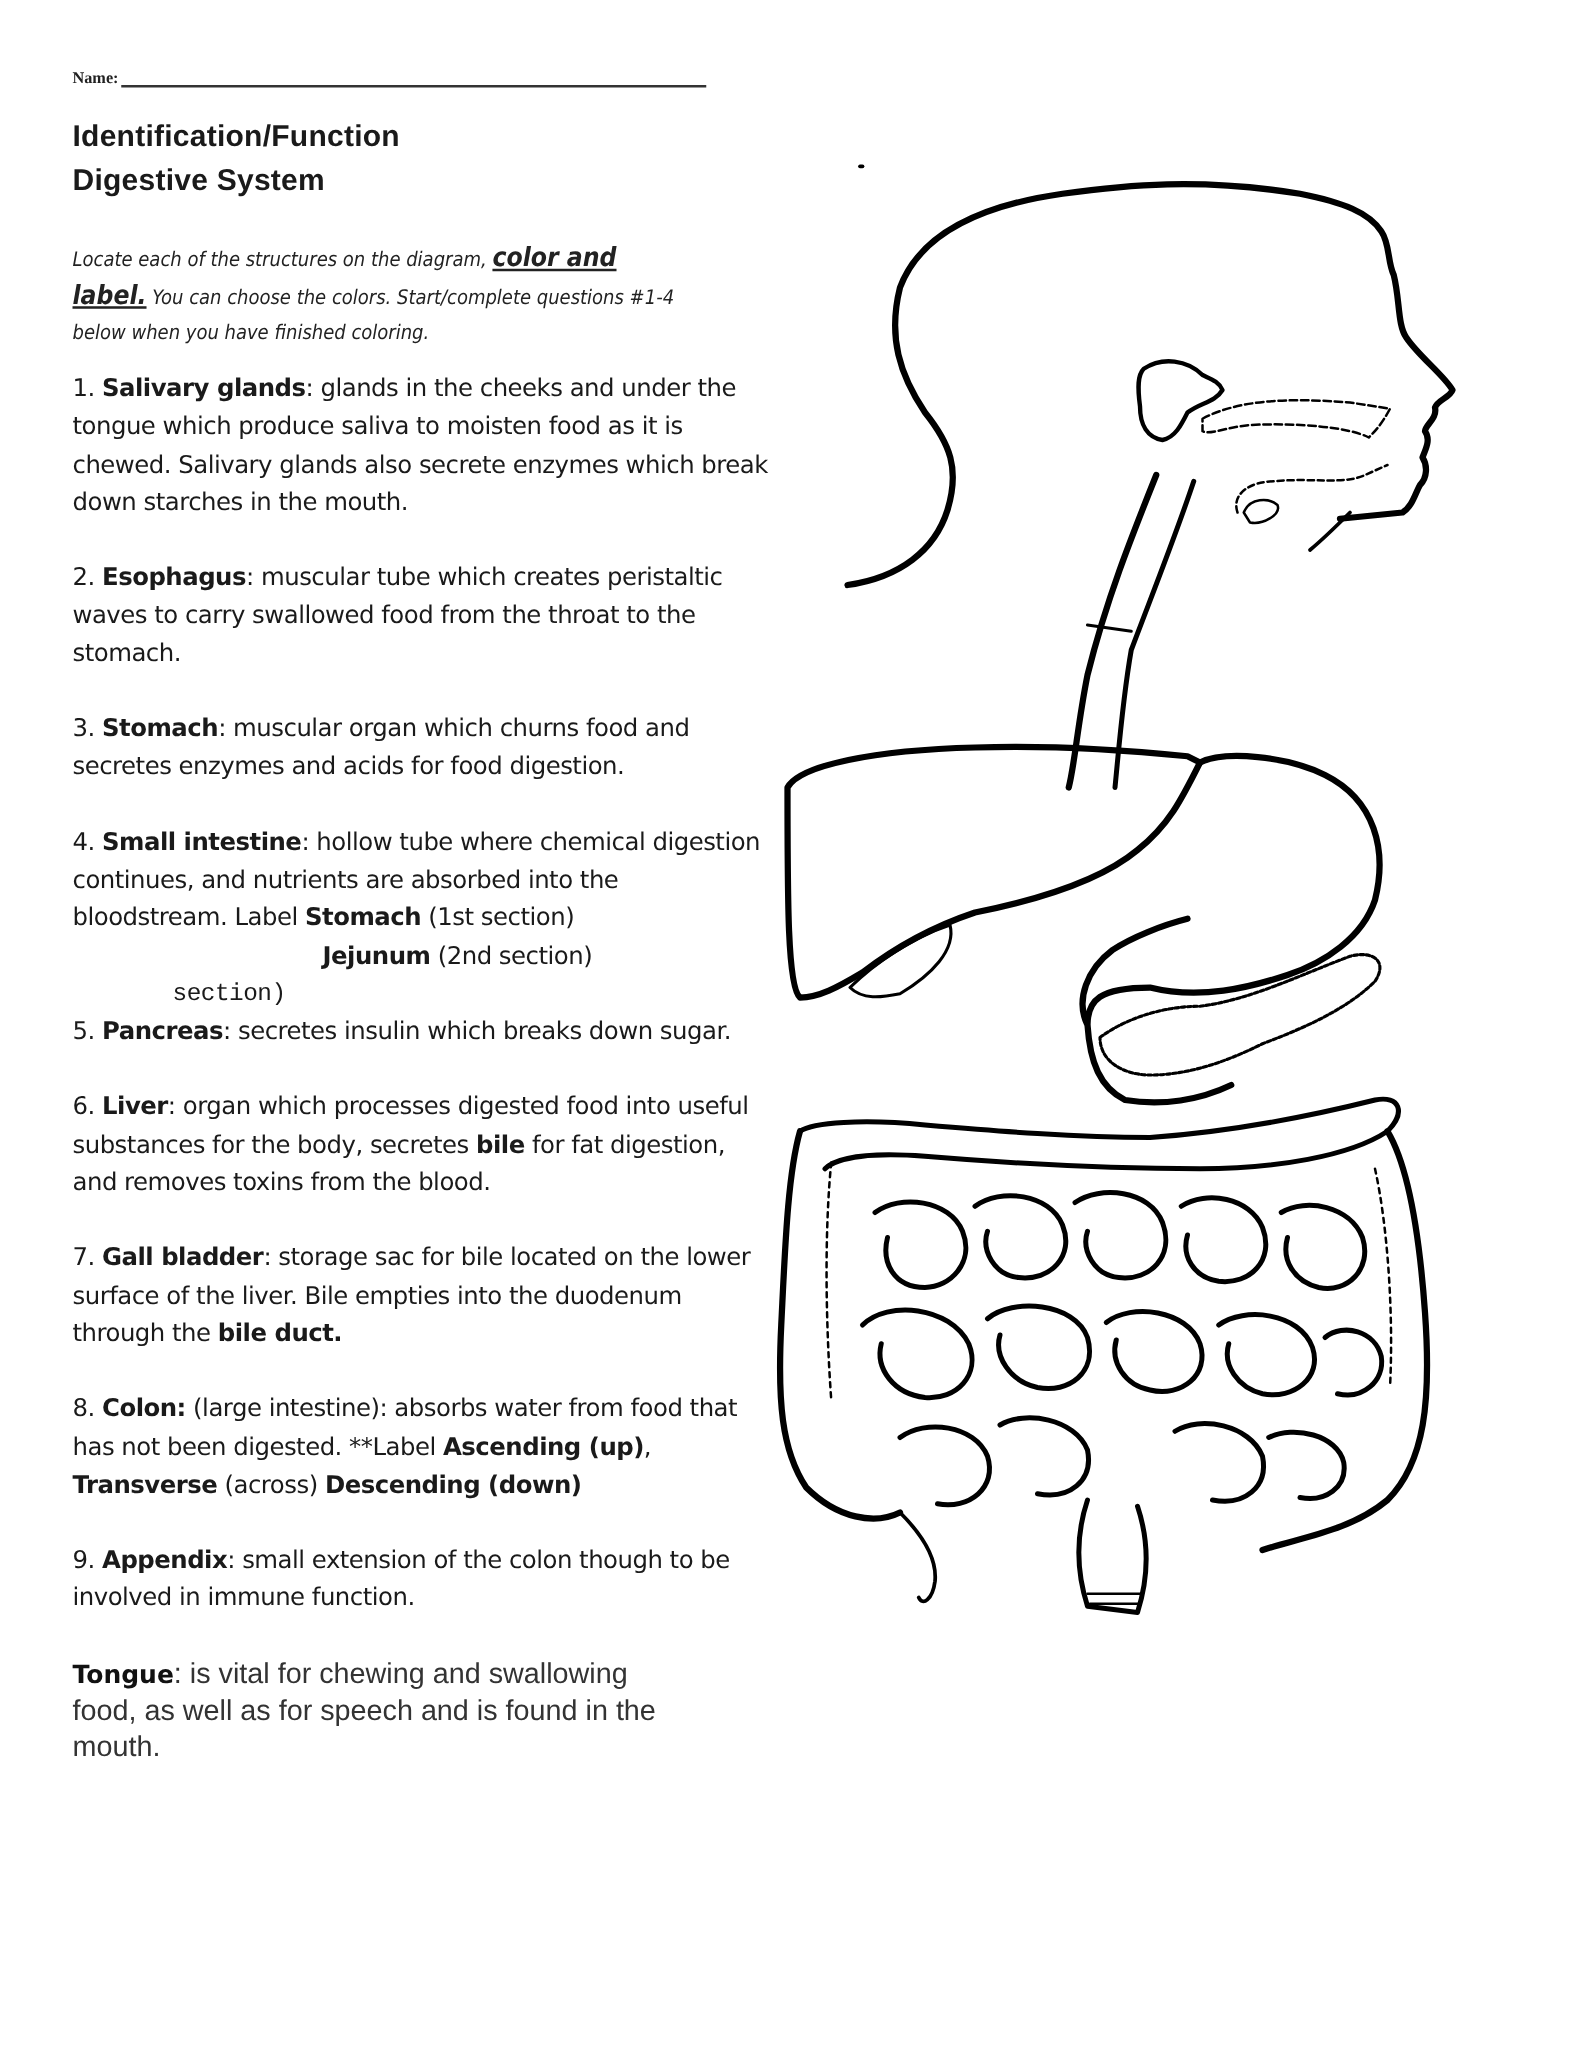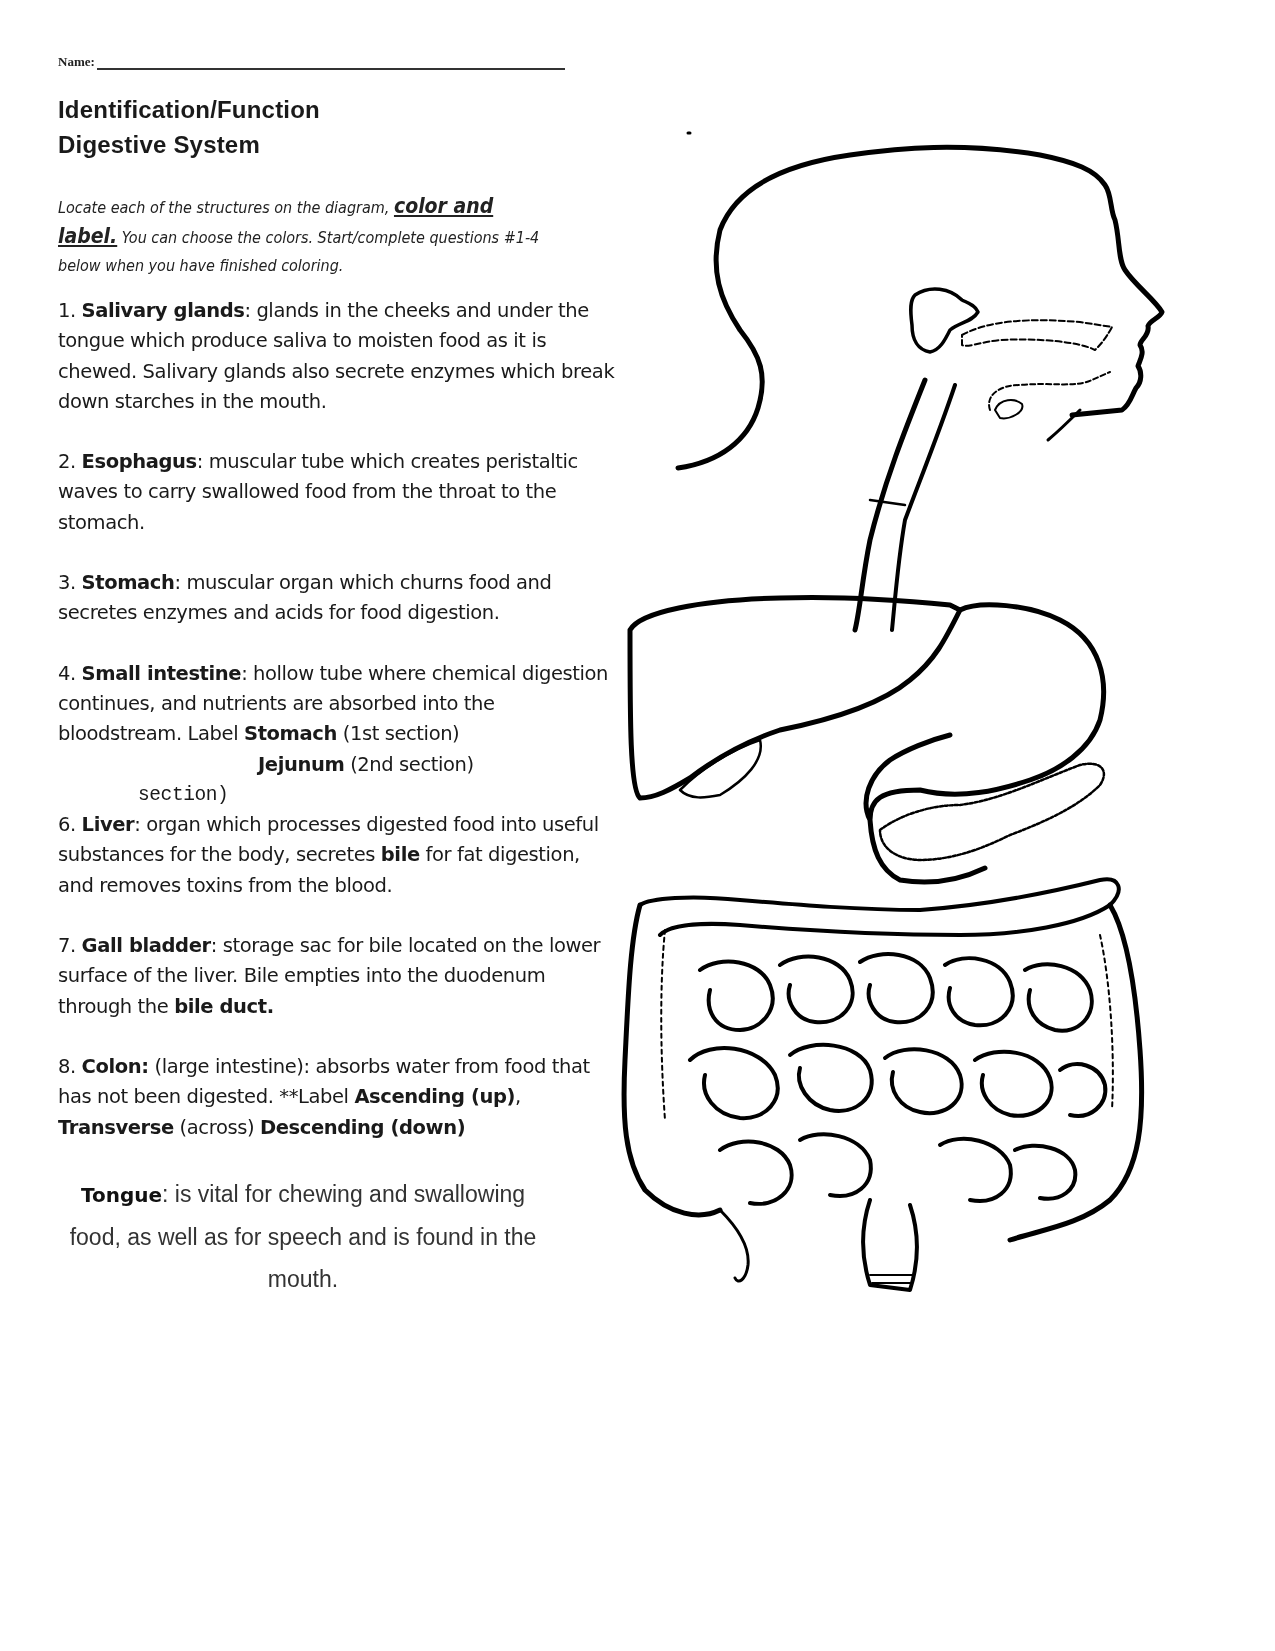--- a/index.html
+++ b/index.html
@@ -25,21 +25,21 @@
       position: absolute; left: 58px; top: 296px; width: 560px;
       font-family: "DejaVu Sans", sans-serif; font-size: 19.5px; line-height: 30.3px; color: #1a1a1a;
       letter-spacing: -0.4px;
     }
     .item { margin: 0 0 30px 0; }
     .item b { font-weight: bold; }
     .item.tight { margin-bottom: 0; }
     .indent-jejunum { display: inline-block; width: 200px; }
     .ileum-line { padding-left: 350px; }
     .section3 { padding-left: 80px; font-family: Liberation Mono, monospace; }
-    .tongue-text { font-family: "Liberation Sans", sans-serif; font-size: 23px; line-height: 42px; letter-spacing: 0; color: #333; text-align: center; }
+    .tongue-text { font-family: "Liberation Sans", sans-serif; font-size: 23px; line-height: 29px; letter-spacing: 0; color: #333; }
     .tongue-text b { font-family: "DejaVu Sans", sans-serif; font-size: 20px; color: #111; }
     .diagram { position: absolute; left: 600px; top: 110px; width: 620px; height: 1200px; }
   </style>
 </head>
 <body>
 
 <div class="name-line">
   <span>Name:</span>
   <span class="blank"></span>
 </div>
@@ -60,27 +60,33 @@
   </div>
   <div class="item">
     <span>3. </span><b>Stomach</b><span>: muscular organ which churns food and secretes enzymes and acids for food digestion.</span>
   </div>
   <div class="item tight">
     <span>4. </span><b>Small intestine</b><span>: hollow tube where chemical digestion continues, and nutrients are absorbed into the bloodstream. Label </span><b>Stomach</b><span> (1st section)</span>
     <span class="indent-jejunum"></span><b>Jejunum</b><span> (2nd section)</span>
     <div class="section3">section)</div>
   </div>
   <div class="item">
+    <span>5. </span><b>Pancreas</b><span>: secretes insulin which breaks down sugar.</span>
+  </div>
+  <div class="item">
     <span>6. </span><b>Liver</b><span>: organ which processes digested food into useful substances for the body, secretes </span><b>bile</b><span> for fat digestion, and removes toxins from the blood.</span>
   </div>
   <div class="item">
     <span>7. </span><b>Gall bladder</b><span>: storage sac for bile located on the lower surface of the liver. Bile empties into the duodenum through the </span><b>bile duct.</b>
   </div>
   <div class="item" style="width:560px;">
     <span>8. </span><b>Colon:</b><span> (large intestine): absorbs water from food that has not been digested. **Label </span><b>Ascending (up)</b><span>, </span><b>Transverse</b><span> (across) </span><b>Descending (down)</b>
+  </div>
+  <div class="item">
+    <span>9. </span><b>Appendix</b><span>: small extension of the colon though to be involved in immune function.</span>
   </div>
   <div class="item tongue-text" style="width:490px;">
     <b>Tongue</b><span>: is vital for chewing and swallowing food, as well as for speech and is found in the mouth.</span>
   </div>
 </div>
 
 <svg class="diagram" viewBox="600 110 620 1200" xmlns="http://www.w3.org/2000/svg" fill="none" stroke="#000" stroke-linecap="round" stroke-linejoin="round">
 
   <path d="M678,468 C720,462 748,440 758,408 C768,375 760,355 740,330 C720,300 710,270 720,230 C735,190 780,165 850,155 C900,148 960,142 1040,155 C1075,162 1095,170 1105,185 C1112,195 1110,210 1115,220 C1120,240 1118,260 1125,270 C1135,285 1155,300 1162,312 C1160,318 1150,320 1148,326 C1150,335 1140,340 1140,345 C1145,352 1140,360 1138,366 C1142,372 1142,382 1136,388 C1132,395 1130,405 1122,410 L1072,415" stroke-width="5"></path>
 

